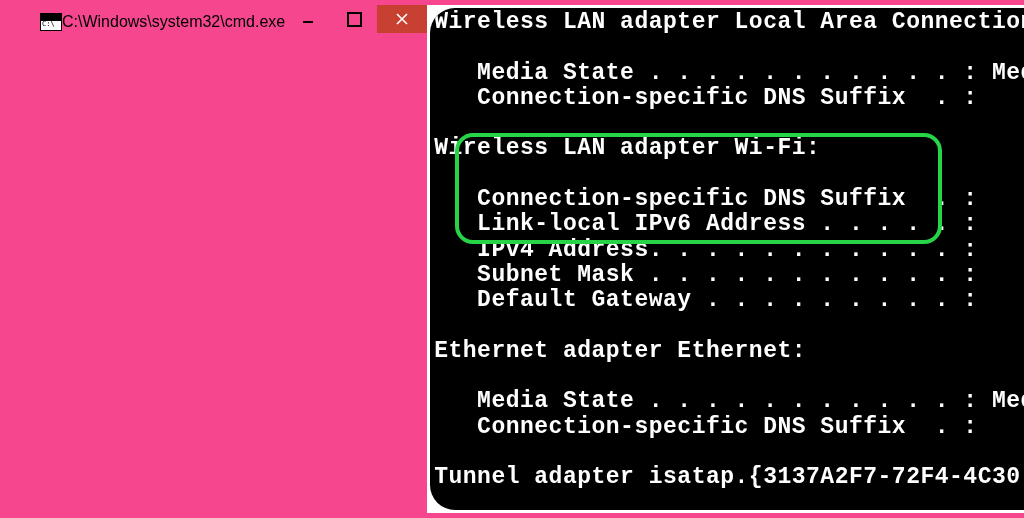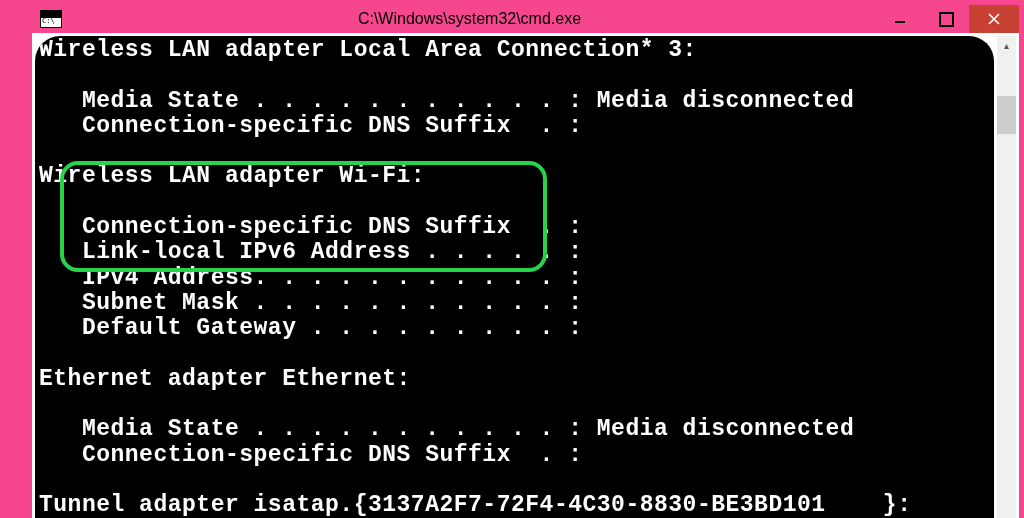--- a/index.html
+++ b/index.html
@@ -8,21 +8,21 @@
       height: 518px;
       background: #f5468e;
       padding: 5px;
       font-family: 'Segoe UI', sans-serif;
       overflow: hidden;
     }
     .window {
       width: 100%;
       height: 100%;
       display: flex;
-      flex-direction: column;
+      flex-direction: row;
       background: #f5468e;
       padding-left: 27px;
     }
     .titlebar {
       height: 34px;
       display: flex;
       align-items: center;
       background: #f5468e;
       position: relative;
     }

